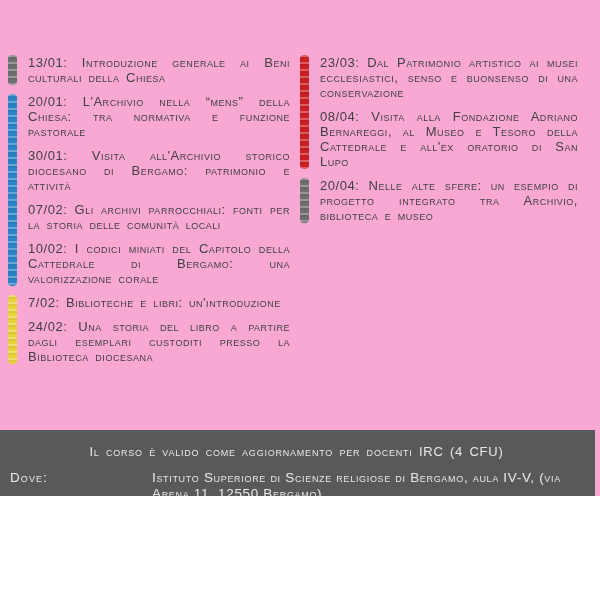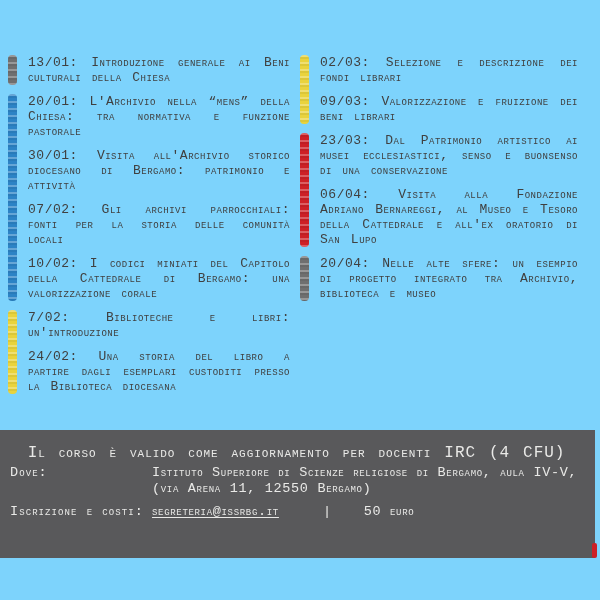--- a/index.html
+++ b/index.html
@@ -1,32 +1,32 @@
 <!DOCTYPE html>
 <html><head>
 <meta charset="utf-8">
 <style>
   html,body{margin:0;padding:0;background:#ffffff;}
-  .flyer{position:relative;width:600px;height:600px;background:#7dd3fc;overflow:hidden;
-         font-family:Liberation Mono, monospace;}
+  .flyer{position:relative;width:600px;height:496px;background:#f9a8d4;overflow:hidden;
+         font-family:Liberation Sans, sans-serif;}
   .columns{position:absolute;left:8px;top:55px;width:570px;display:flex;gap:10px;}
   .col{display:flex;flex-direction:column;}
   .col-left{width:282px;}
   .col-right{width:278px;}
   .group{display:flex;align-items:stretch;margin-bottom:9px;}
   .bar{flex:none;width:9px;border-radius:4px;margin-right:11px;
        background-image:repeating-linear-gradient(to bottom,rgba(255,255,255,.28) 0 2px,rgba(0,0,0,.06) 2px 4px,transparent 4px 7px);}
   .items{flex:1;display:flex;flex-direction:column;gap:9px;}
   .item{margin:0;font-size:13px;line-height:15px;font-variant:small-caps;
         letter-spacing:.04em;word-spacing:.18em;text-align:justify;text-align-last:left;
         color:var(--body-text,#404040);}
   .footer{position:absolute;left:0;top:430px;width:595px;height:128px;box-sizing:border-box;
           background:var(--footer-bg,#59595b);color:var(--footer-text,#e9e9e7);
           font-variant:small-caps;padding:12px 12px 0 10px;}
-  .banner{text-align:center;font-size:16px;letter-spacing:.06em;word-spacing:.15em;margin:2px 0 3px;}
+  .banner{text-align:center;font-size:13px;letter-spacing:.06em;word-spacing:.15em;margin:2px 0 11px;}
   .frow{display:flex;align-items:flex-start;font-size:13.5px;letter-spacing:.05em;margin-bottom:7px;}
   .flabel{flex:none;width:142px;letter-spacing:.08em;}
   .fvalue{flex:1;line-height:16px;}
   .frow-when .fvalue{text-align:right;}
   .email-link{text-decoration:underline;text-underline-offset:2px;cursor:pointer;}
   .fsep{margin:0 0 0 44px;}
   .fprice{margin-left:32px;}
   .edge-mark{position:absolute;left:592px;top:543px;width:5px;height:15px;border-radius:2px;}
 </style>
 </head>
@@ -54,31 +54,24 @@
         <div class="group">
           <div class="bar" style="background-color: rgb(233, 211, 61);"></div>
           <div class="items">
             <p class="item">7/02: Biblioteche e libri: un'introduzione</p>
             <p class="item">24/02: Una storia del libro a partire dagli esemplari custoditi presso la Biblioteca diocesana</p>
           </div>
         </div>
       </div>
     <div class="col col-right">
         <div class="group">
-          <div class="bar" style="background-color: rgb(233, 211, 61);"></div>
-          <div class="items">
-            <p class="item">02/03: Selezione e descrizione dei fondi librari</p>
-            <p class="item">09/03: Valorizzazione e fruizione dei beni librari</p>
-          </div>
-        </div>
-        <div class="group">
           <div class="bar" style="background-color: rgb(205, 32, 38);"></div>
           <div class="items">
             <p class="item">23/03: Dal Patrimonio artistico ai musei ecclesiastici, senso e buonsenso di una conservazione</p>
-            <p class="item">06/04: Visita alla Fondazione Adriano Bernareggi, al Museo e Tesoro della Cattedrale e all'ex oratorio di San Lupo</p>
+            <p class="item">08/04: Visita alla Fondazione Adriano Bernareggi, al Museo e Tesoro della Cattedrale e all'ex oratorio di San Lupo</p>
           </div>
         </div>
         <div class="group">
           <div class="bar" style="background-color: rgb(111, 111, 111);"></div>
           <div class="items">
             <p class="item">20/04: Nelle alte sfere: un esempio di progetto integrato tra Archivio, biblioteca e museo</p>
           </div>
         </div>
       </div>
   </div>

